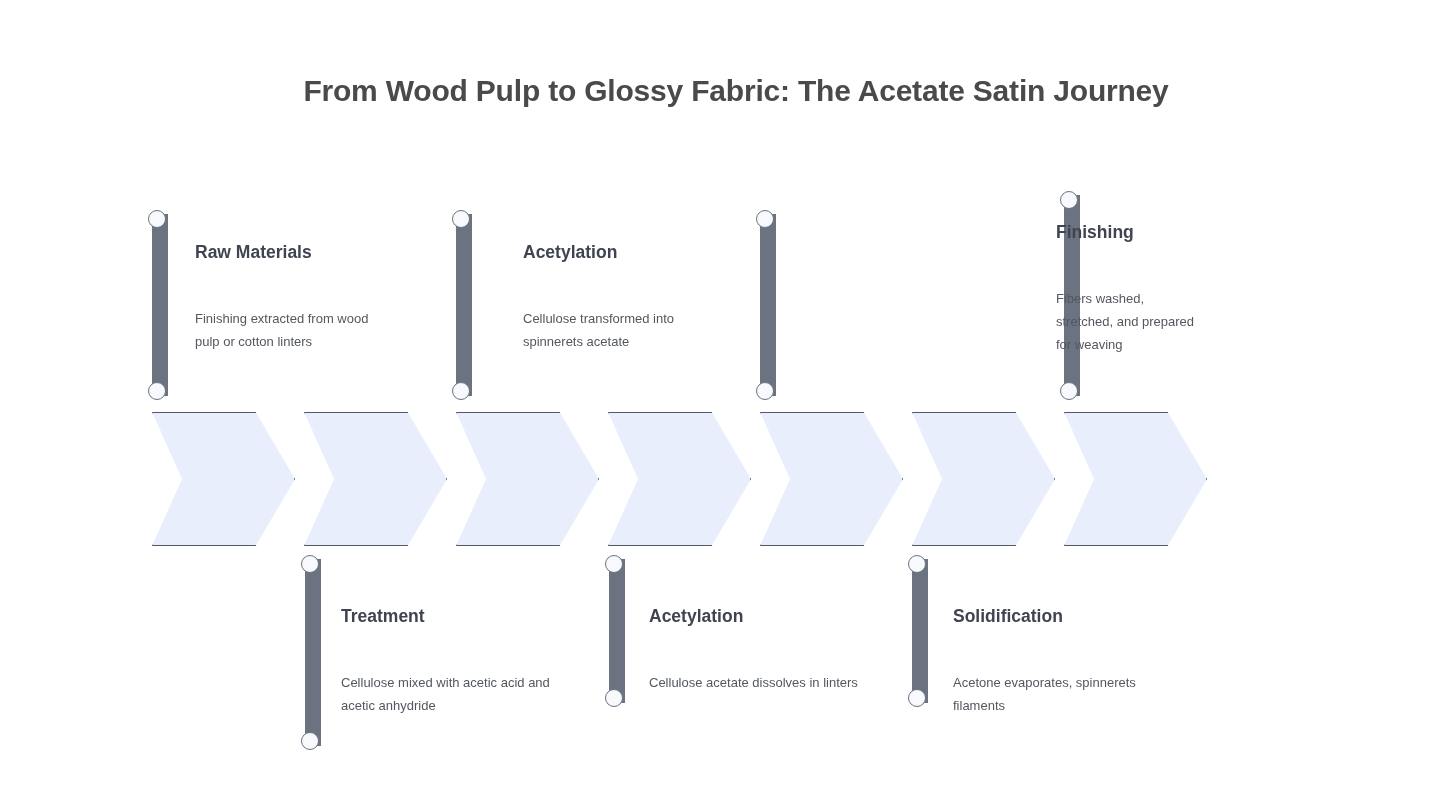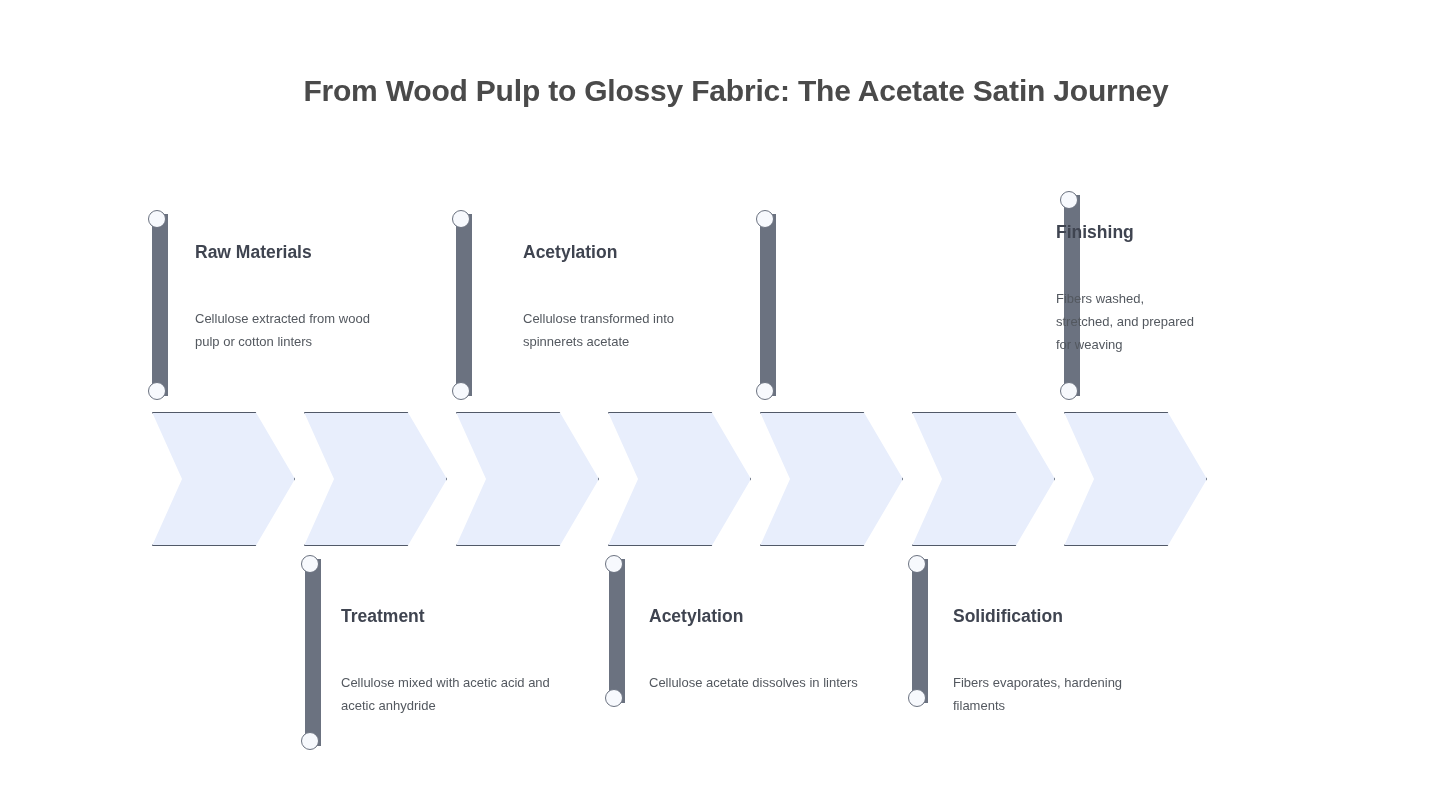--- a/index.html
+++ b/index.html
@@ -159,21 +159,21 @@
   </div>
 
   <div class="connector" style="left:892px; top:539px; height:152px;">
     <span class="stem"></span>
     <span class="dot top"></span>
     <span class="dot bottom"></span>
   </div>
 
   <div class="step-block" style="left:163px; top:210px; width:225px;">
     <div class="step-title">Raw Materials</div>
-    <div class="step-desc">Cellulose extracted from wood pulp or cotton linters</div>
+    <div class="step-desc">Finishing extracted from wood pulp or cotton linters</div>
   </div>
 
   <div class="step-block" style="left:467px; top:210px; width:200px;margin-left:24px;">
     <div class="step-title">Acetylation</div>
     <div class="step-desc">Cellulose transformed into spinnerets acetate</div>
   </div>
 
 
   <div class="step-block" style="left:1024px; top:190px; width:180px;">
     <div class="step-title">Finishing</div>
@@ -185,16 +185,16 @@
     <div class="step-desc">Cellulose mixed with acetic acid and acetic anhydride</div>
   </div>
 
   <div class="step-block" style="left:617px; top:574px; width:245px;">
     <div class="step-title">Acetylation</div>
     <div class="step-desc">Cellulose acetate dissolves in linters</div>
   </div>
 
   <div class="step-block" style="left:921px; top:574px; width:250px;">
     <div class="step-title">Solidification</div>
-    <div class="step-desc">Fibers evaporates, hardening filaments</div>
+    <div class="step-desc">Acetone evaporates, spinnerets filaments</div>
   </div>
 
 </div>
 
 </body></html>

